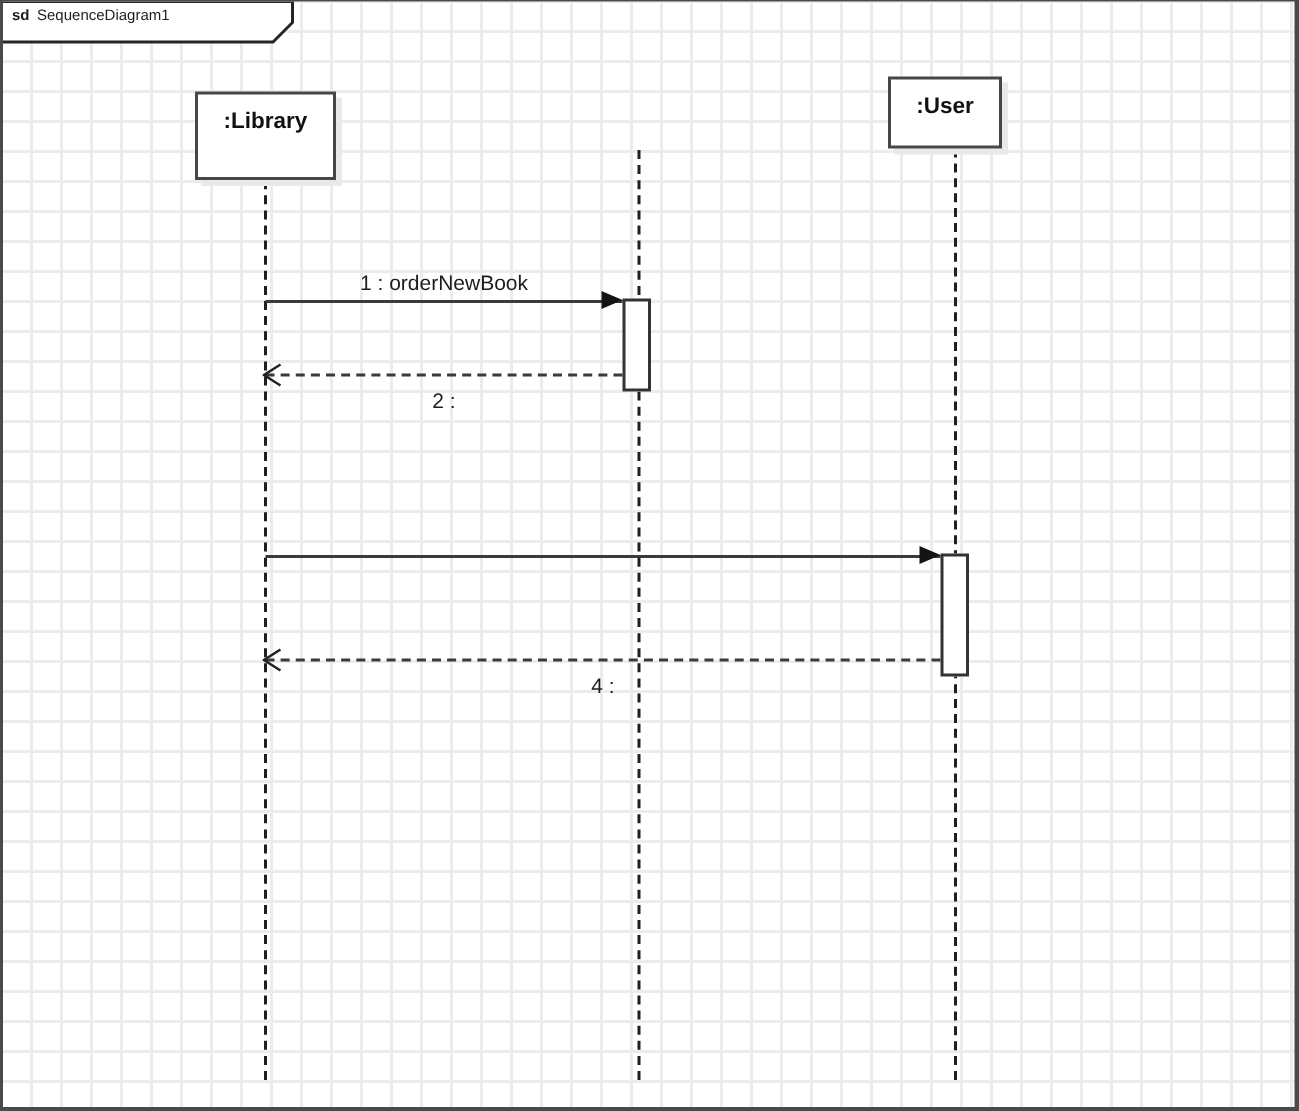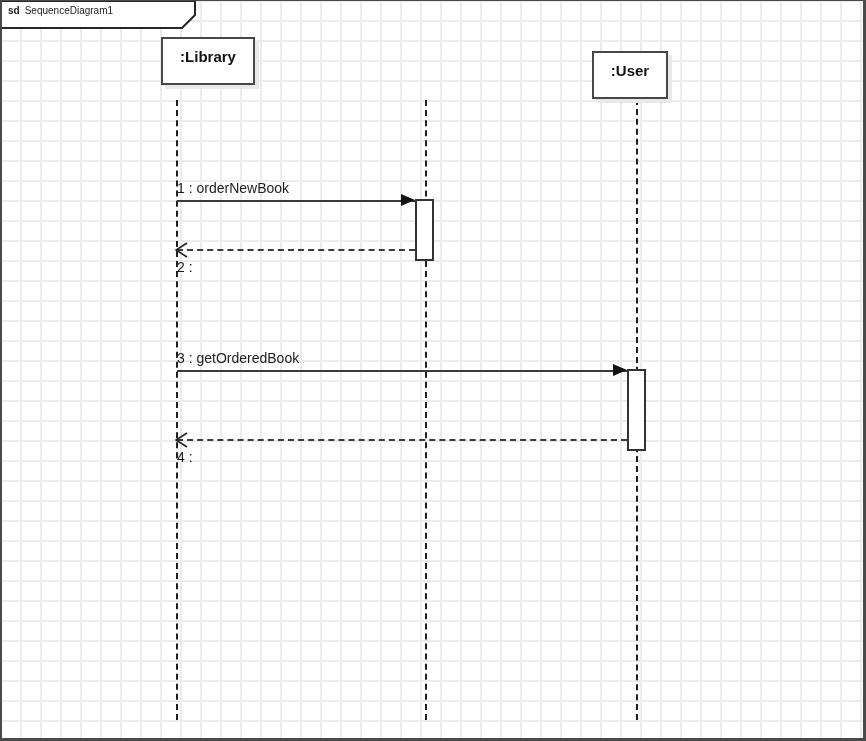--- a/index.html
+++ b/index.html
@@ -51,21 +51,21 @@
     background: #ffffff;
     border: 2px solid #474747;
     box-shadow: 4px 4px 0 #e9e9e9;
     text-align: center;
     font-size: 15px;
     font-weight: bold;
     color: #111111;
     padding-top: 9px;
     z-index: 4;
   }
-  .head-library      { left: 128px; top: 36px; width: 94px;  height: 48px; margin-left: 31px; }
+  .head-library      { left: 128px; top: 60px; width: 94px;  height: 59px; }
   .head-appointment  { left: 330px; top: 50px; width: 188px; height: 49px; }
   .head-user         { left: 590px; top: 50px; width: 76px;  height: 48px; }
 
   
   .lifeline {
     position: absolute;
     width: 0;
     border-left: 2px dashed #1f1f1f;
     z-index: 1;
   }
@@ -84,20 +84,21 @@
   }
   .act-appointment { left: 413px; top: 198px; height: 62px; }
   .act-user        { left: 625px; top: 368px; height: 82px; }
 
   
   .message { position: absolute; z-index: 3; }
   .msg-label {
     position: absolute;
     left: 0;
     width: 100%;
+    text-align: center;
     font-size: 14px;
     color: #1c1c1c;
     height: 18px;
     line-height: 18px;
     white-space: nowrap;
   }
   .msg-line {
     position: absolute;
     left: 0;
     right: 0;
@@ -174,21 +175,20 @@
     <div class="msg-line dashed"></div>
     <span class="arrow-open">
       <svg width="14" height="16" viewBox="0 0 14 16">
         <polyline points="12,1 1,8 12,15" fill="none" stroke="#222222" stroke-width="1.6"></polyline>
       </svg>
     </span>
     <div class="msg-label">2 :</div>
   </div>
 
   <div class="message msg3">
-    <div class="msg-label">3 : getOrderedBook</div>
     <div class="msg-line solid"></div>
     <span class="arrow-filled"></span>
   </div>
 
   <div class="message msg4">
     <div class="msg-line dashed"></div>
     <span class="arrow-open">
       <svg width="14" height="16" viewBox="0 0 14 16">
         <polyline points="12,1 1,8 12,15" fill="none" stroke="#222222" stroke-width="1.6"></polyline>
       </svg>

